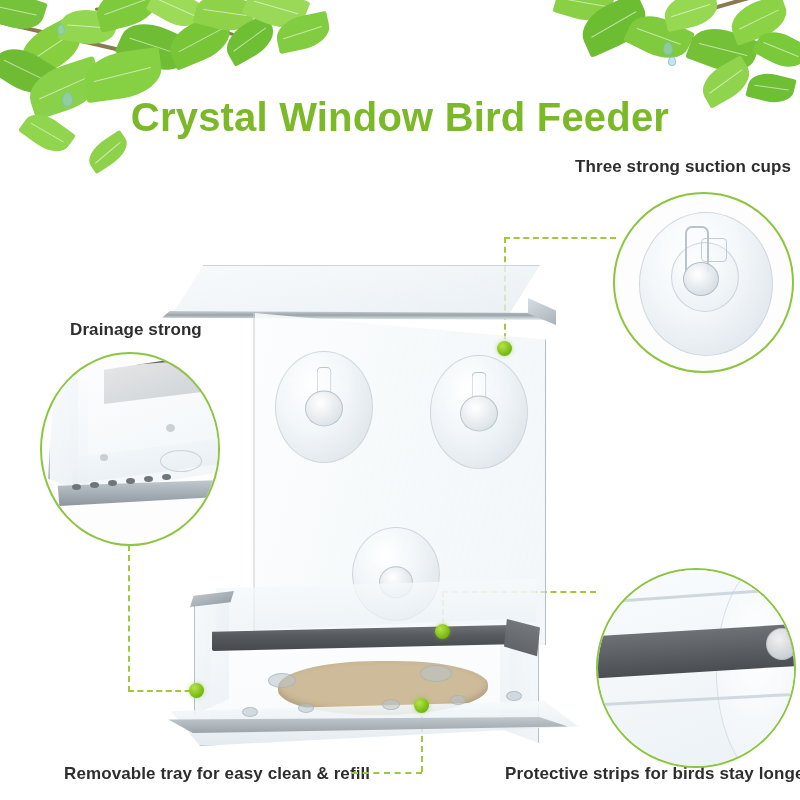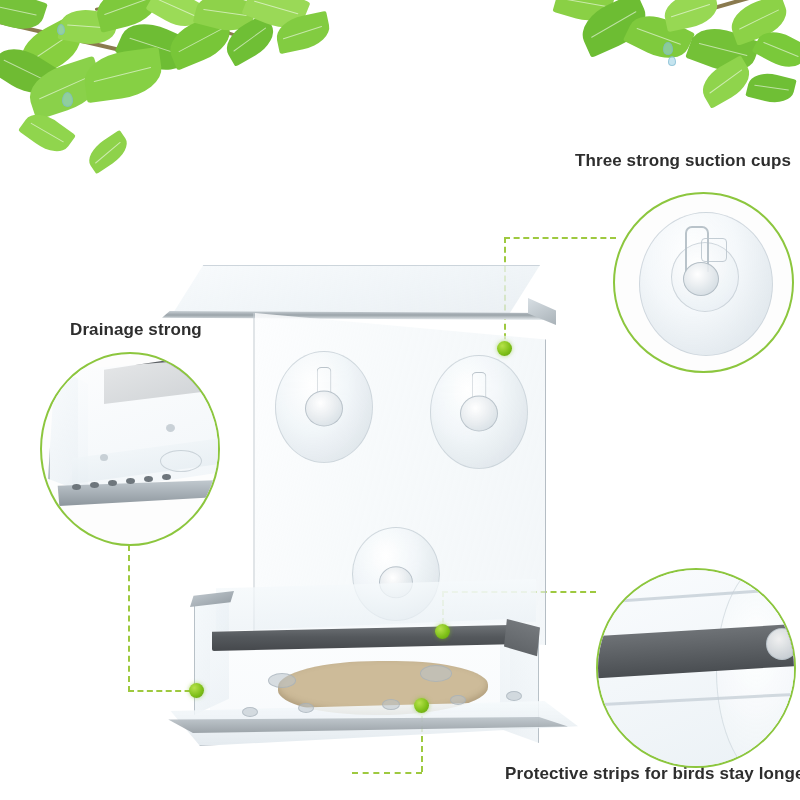--- a/index.html
+++ b/index.html
@@ -13,21 +13,21 @@
     position:absolute;left:0;top:95px;width:800px;text-align:center;
     font-size:40px;font-weight:bold;color:#7CB928;letter-spacing:.2px;
     white-space:nowrap;
   }
 
   
   .callout-label{
     position:absolute;color:#2e2e2e;font-size:17px;font-weight:bold;
     white-space:nowrap;letter-spacing:.1px;
   }
-  #lbl-suction{left:575px;top:151px;}
+  #lbl-suction{left:575px;top:157px;}
   #lbl-drain{left:70px;top:320px;}
   #lbl-tray{left:64px;top:764px;}
   #lbl-strips{left:505px;top:764px;}
 
   
   .leaf{position:absolute;border-radius:56% 6% 56% 6%;transform-origin:50% 50%;}
   .leaf::after{content:"";position:absolute;left:12%;top:48%;width:76%;height:1.3px;
      background:rgba(255,255,255,.55);transform:rotate(-6deg);border-radius:2px;}
   .branch{position:absolute;background:#8a7a4e;border-radius:2px;transform-origin:0 50%;}
   .droplet{position:absolute;border-radius:50% 50% 50% 50%/60% 60% 40% 40%;
@@ -215,23 +215,25 @@
     <div class="leaf" style="left:664px;top:-6px;width:54px;height:33px;background:#97d853;transform:rotate(-12deg);"></div>
     <div class="leaf" style="left:690px;top:30px;width:66px;height:40px;background:#74c137;transform:rotate(20deg);"></div>
     <div class="leaf" style="left:730px;top:2px;width:58px;height:35px;background:#8cd247;transform:rotate(-20deg);"></div>
     <div class="leaf" style="left:756px;top:34px;width:50px;height:31px;background:#7ac93a;transform:rotate(28deg);"></div>
     <div class="leaf" style="left:700px;top:66px;width:52px;height:32px;background:#8fd44c;transform:rotate(-30deg);"></div>
     <div class="leaf" style="left:748px;top:74px;width:46px;height:28px;background:#6fbf35;transform:rotate(14deg);"></div>
     <div class="droplet" style="left:663px;top:42px;width:8px;height:11px;"></div>
     <div class="droplet" style="left:668px;top:56px;width:6px;height:8px;"></div>
   </div>
 
+  <div id="title">Crystal Window Bird Feeder</div>
 
   <div class="callout-label" id="lbl-suction">Three strong suction cups</div>
   <div class="callout-label" id="lbl-drain">Drainage strong</div>
+  <div class="callout-label" id="lbl-tray">Removable tray for easy clean &amp; refill</div>
   <div class="callout-label" id="lbl-strips">Protective strips for birds stay longer</div>
 
   <div class="dash-v" style="left:504px;top:237px;height:112px;"></div>
   <div class="dash-h" style="left:504px;top:237px;width:112px;"></div>
 
   <div class="dash-v" style="left:128px;top:545px;height:147px;"></div>
   <div class="dash-h" style="left:128px;top:690px;width:72px;"></div>
 
   <div class="dash-v" style="left:421px;top:706px;height:66px;"></div>
   <div class="dash-h" style="left:352px;top:772px;width:70px;"></div>

